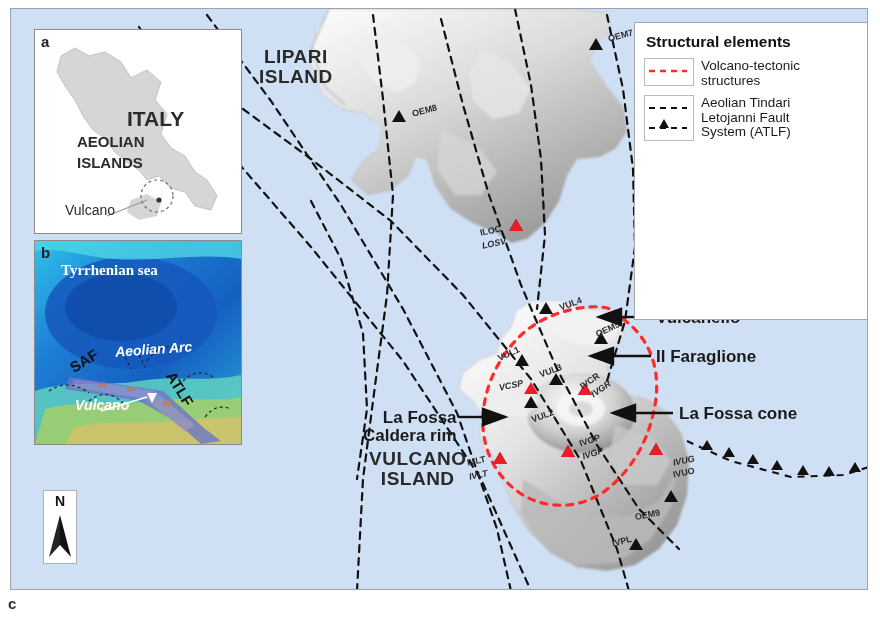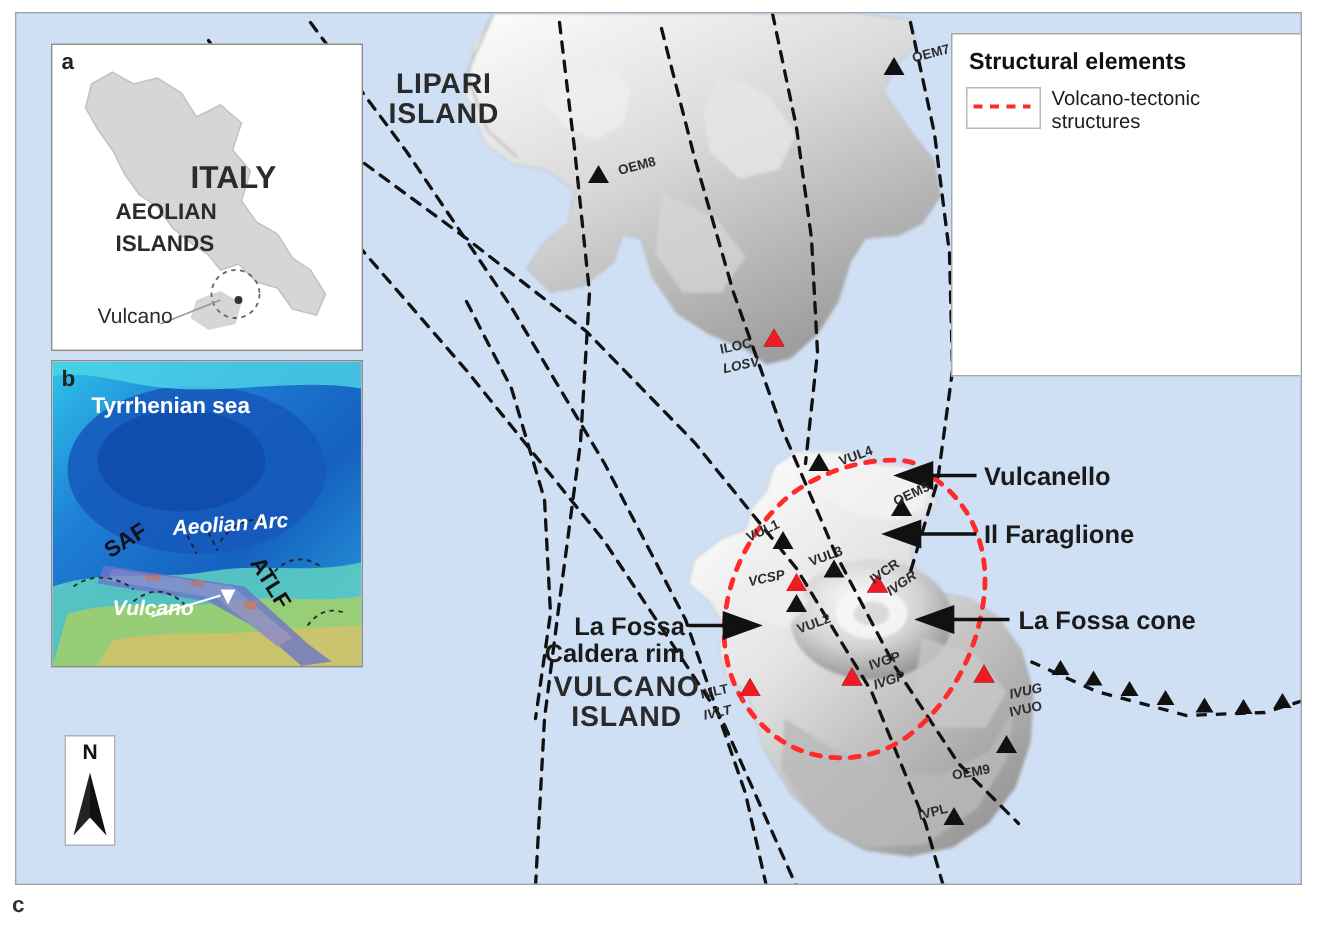--- a/index.html
+++ b/index.html
@@ -22,21 +22,21 @@
   
   .tri{position:absolute;width:0;height:0;border-left:9px solid transparent;
        border-right:9px solid transparent;}
   .tri.seis{border-bottom:15px solid #111;}
   .tri.gnss{border-bottom:15px solid #ee1b24;}
   .tri.small{border-left-width:7px;border-right-width:7px;}
   .tri.small.seis{border-bottom-width:12px;}
   .tri.small.gnss{border-bottom-width:12px;}
 
   
-  #legend{position:absolute;left:623px;top:13px;width:235px;height:229px;background:#fff;
+  #legend{position:absolute;left:623px;top:13px;width:235px;height:298px;background:#fff;
           border:1px solid #a8a8a8;box-sizing:border-box;padding:8px 9px;}
   #legend h4{margin:2px 0 7px 2px;font-size:15.5px;color:#111;}
   .leg-row{display:flex;align-items:flex-start;margin-bottom:7px;}
   .swatch{width:48px;height:26px;border:1px solid #b9b9b9;background:#fff;flex:0 0 auto;
           margin-right:7px;position:relative;}
   .swatch.tall{height:44px;}
   .leg-text{font-size:13.5px;color:#1c1c1c;line-height:1.08;padding-top:1px;}
   .leg-sym{display:flex;align-items:center;margin:5px 0 3px 4px;}
   .leg-sym .tri{position:relative;margin-right:12px;}
   .leg-sym span{font-size:14px;color:#141414;}
@@ -282,40 +282,52 @@
           <path d="M112,120 C120,108 130,104 142,106"></path>
           <path d="M148,140 C158,130 168,130 178,136"></path>
           <path d="M170,176 C178,166 186,164 196,168"></path>
           <path d="M90,116 L96,128"></path>
           <path d="M104,114 L110,126"></path>
         </g>
         <polygon points="112,152 122,152 117,162" fill="#ffffff"></polygon>
         <line x1="66" y1="170" x2="112" y2="156" stroke="#ffffff" stroke-width="1.4"></line>
       </svg>
       <div class="panel-letter" style="left:6px;top:3px;">b</div>
-      <div class="inset-lab" style="left:26px;top:22px;font-size:15px;color:#fff;">Tyrrhenian sea</div>
+      <div class="inset-lab" style="left:26px;top:22px;font-size:15px;color:#fff;font-family:Liberation Serif, serif;">Tyrrhenian sea</div>
       <div class="inset-lab" style="left:80px;top:101px;font-size:14px;color:#fff;font-style:italic;transform:rotate(-4deg);">Aeolian Arc</div>
       <div class="inset-lab" style="left:40px;top:157px;font-size:14px;color:#fff;font-style:italic;">Vulcano</div>
       <div class="inset-lab" style="left:34px;top:112px;font-size:15px;color:#111;transform:rotate(-32deg);">SAF</div>
       <div class="inset-lab" style="left:126px;top:140px;font-size:15px;color:#111;transform:rotate(58deg);">ATLF</div>
     </div>
 
     <div id="legend">
       <h4>Structural elements</h4>
 
       <div class="leg-row">
         <div class="swatch">
           <svg width="46" height="24">
               <line x1="4" y1="12" x2="42" y2="12" stroke="#ff2a2a" stroke-width="2.6" stroke-dasharray="6,5"></line>
             </svg>
         </div>
         <div class="leg-text" style="white-space:pre-line;">Volcano-tectonic
 structures</div>
       </div>
 
+      <div class="leg-row">
+        <div class="swatch tall">
+          <svg width="46" height="42">
+            <line x1="4" y1="12" x2="42" y2="12" stroke="#111" stroke-width="2.2" stroke-dasharray="6,5"></line>
+            <line x1="4" y1="32" x2="42" y2="32" stroke="#111" stroke-width="2.2" stroke-dasharray="6,5"></line>
+            <polygon points="14,32 19,23 24,32" fill="#111"></polygon>
+          </svg>
+        </div>
+        <div class="leg-text" style="white-space:pre-line;">Aeolian Tindari
+Letojanni Fault
+System (ATLF)</div>
+      </div>
 
 
     </div>
 
   </div>
 
   <div id="panel-c">c</div>
 </div>
 
 </body></html>

